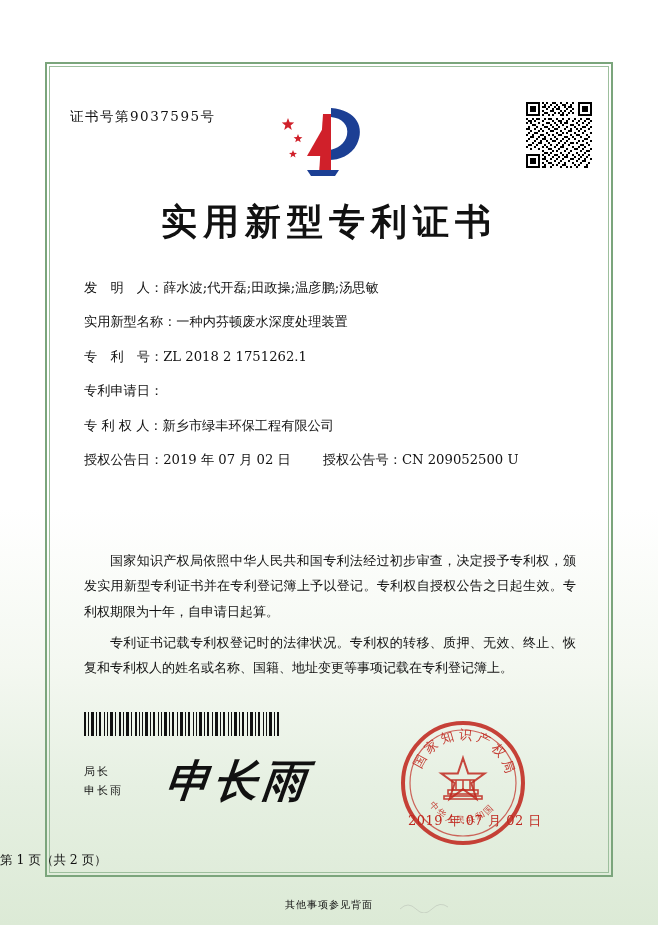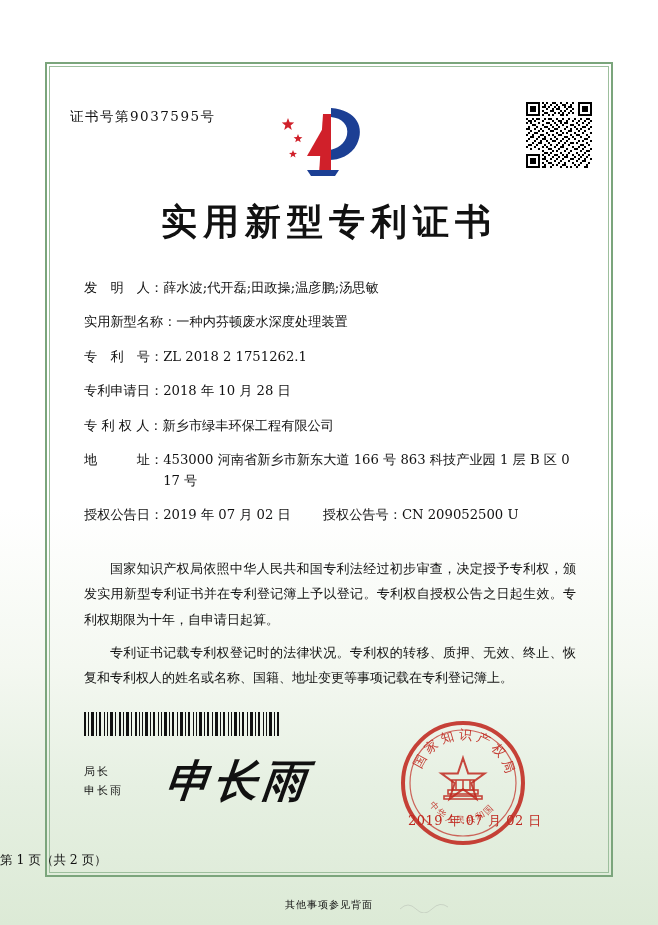--- a/index.html
+++ b/index.html
@@ -127,21 +127,21 @@
     left: 84px;
     top: 548px;
     width: 492px;
     font-size: 13px;
     line-height: 1.95;
     color: #111;
     text-align: justify;
     font-family: "DejaVu Serif", "Liberation Serif", serif;
   }
   .body-text p {
-    margin: 8px 0 6px 0;
+    margin: 0 0 6px 0;
     text-indent: 26px;
   }
 
   
   .barcode {
     position: absolute;
     left: 84px;
     top: 712px;
     width: 196px;
     height: 24px;
@@ -531,32 +531,27 @@
       <span class="field-value">一种内芬顿废水深度处理装置</span>
     </div>
 
     <div class="field-row">
       <span class="field-label">专　利　号：</span>
       <span class="field-value">ZL 2018 2 1751262.1</span>
     </div>
 
     <div class="field-row">
       <span class="field-label">专利申请日：</span>
-      <span class="field-value">2018 年 10 月 28 日</span>
     </div>
 
     <div class="field-row">
       <span class="field-label">专 利 权 人：</span>
       <span class="field-value">新乡市绿丰环保工程有限公司</span>
     </div>
 
-    <div class="field-row">
-      <span class="field-label">地　　　址：</span>
-      <span class="field-value">453000 河南省新乡市新东大道 166 号 863 科技产业园 1 层 B 区 017 号</span>
-    </div>
 
     <div class="field-row inline-two">
       <span class="field-label">授权公告日：</span>
       <span>2019 年 07 月 02 日</span>
       <span class="field-second">授权公告号：</span>
       <span>CN 209052500 U</span>
     </div>
 
   </div>
 

